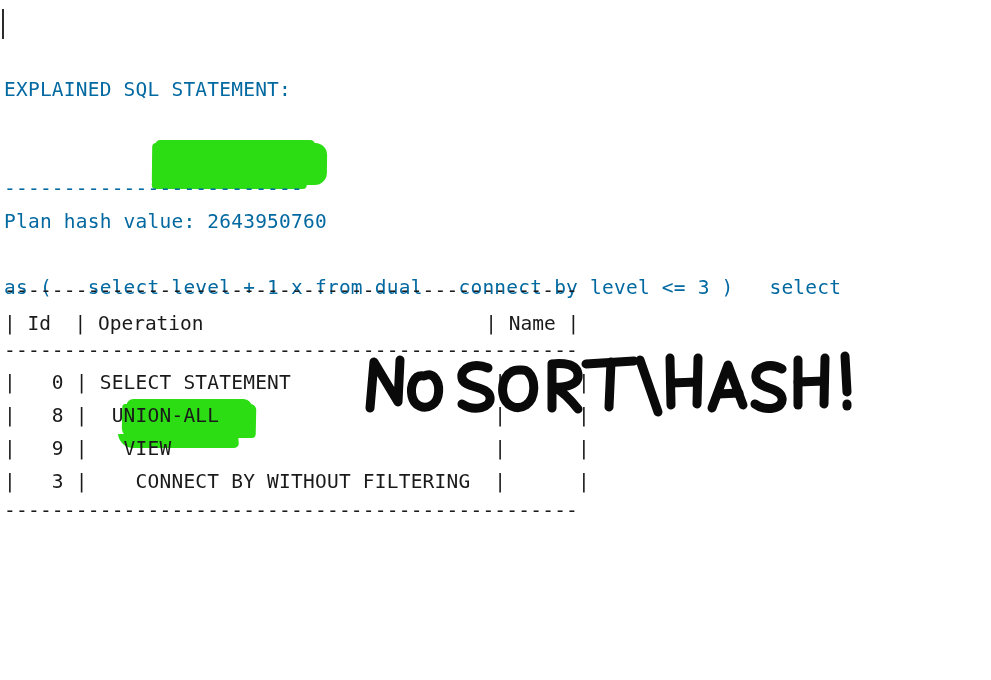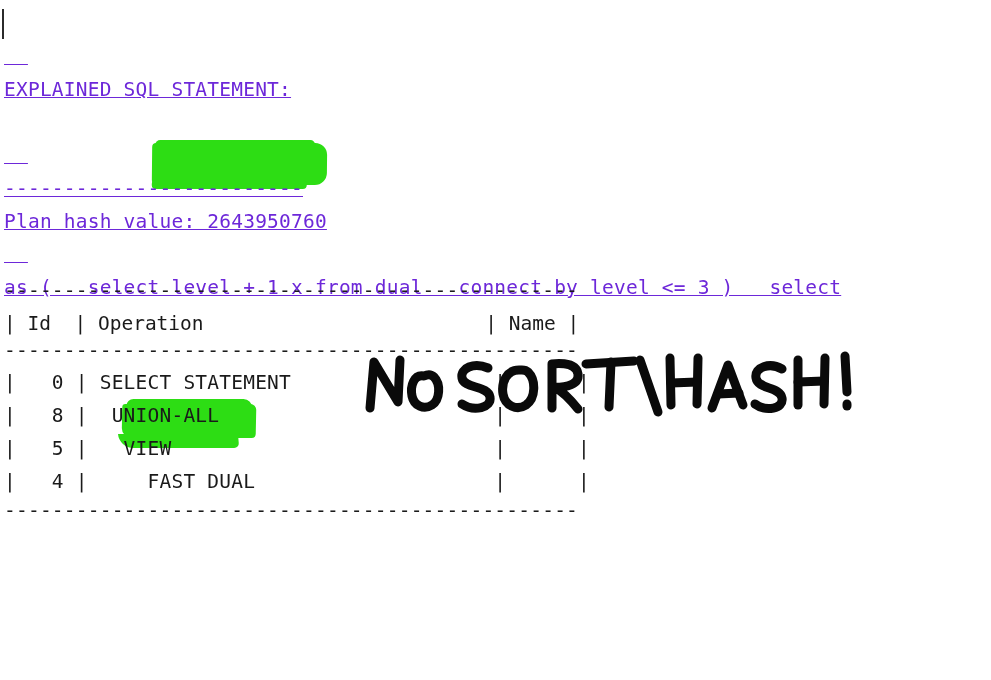--- a/index.html
+++ b/index.html
@@ -17,22 +17,21 @@
   }
 
   
   .mono {
     position: absolute;
     white-space: pre;
     font-family: "DejaVu Sans Mono", monospace;
     font-size: 20px;
     line-height: 33px;
     letter-spacing: 0px;
-    color: #6d28d9;
-    text-decoration: underline;
+    color: #0369a1;
     -webkit-font-smoothing: none;
   }
 
   
   .courier {
     font-family: "DejaVu Sans Mono", "Liberation Mono", monospace;
     font-size: 19.5px;
     letter-spacing: 0.22px;
   }
 
@@ -196,22 +195,22 @@
 
 <div class="mono courier" id="plan-hash">Plan hash value: 2643950760</div>
 
 <div id="plan-table">
   <div class="rule first">------------------------------------------------</div>
   <div class="row hdr">| Id  | Operation                        | Name |</div>
   <div class="rule second">------------------------------------------------</div>
 
   <div class="row courier">|   0 | SELECT STATEMENT                 |      |</div>
   <div class="row courier">|   8 |  UNION-ALL                       |      |</div>
-  <div class="row courier">|   5 |   VIEW                           |      |</div>
-  <div class="row courier">|   4 |     FAST DUAL                    |      |</div>
+  <div class="row courier">|   9 |   VIEW                           |      |</div>
+  <div class="row courier">|   3 |    CONNECT BY WITHOUT FILTERING  |      |</div>
 
   <div class="rule last">------------------------------------------------</div>
 </div>
 
 <div id="handwriting" title="NO SORT/HASH!">
   <svg width="430" height="72" viewBox="0 0 430 72" xmlns="http://www.w3.org/2000/svg">
 
     <path class="hw-path" d="M8,56 L12,10 L36,50 L38,8"></path>
 
     <path class="hw-path" d="M62,24 C52,22 48,34 50,44 C52,54 62,58 70,53 C78,48 79,32 72,25 C68,21 64,23 62,24 Z"></path>

